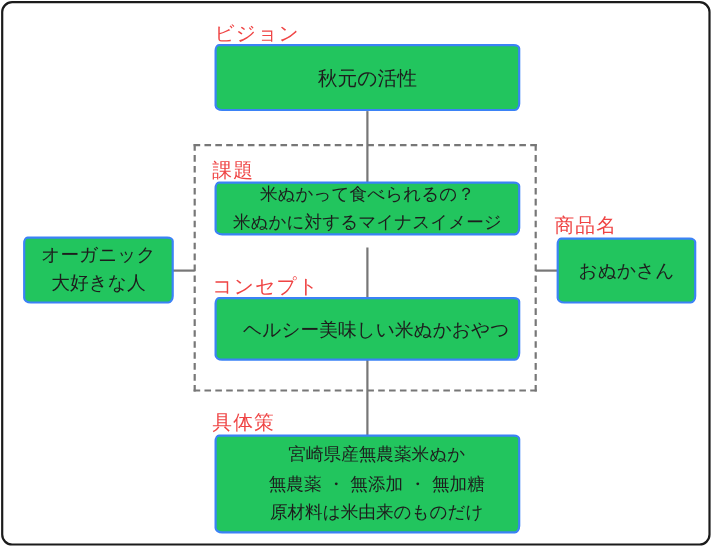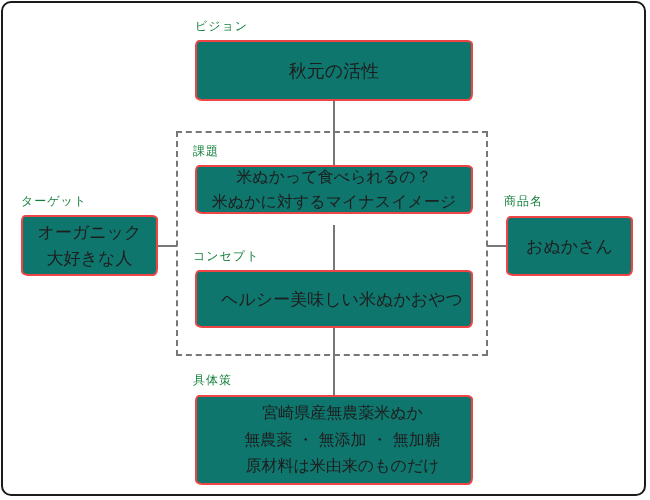--- a/index.html
+++ b/index.html
@@ -14,31 +14,31 @@
     height: 495px;
     margin: 1px;
     border: 2px solid #1b1b1b;
     border-radius: 10px;
     background: #ffffff;
     overflow: hidden;
     box-sizing: border-box;
   }
   .node-label {
     position: absolute;
-    font-size: 12px;
-    color: #15803d;
+    font-size: 18px;
+    color: #ef4444;
     letter-spacing: 1px;
     white-space: nowrap;
   }
   .box {
     position: absolute;
     box-sizing: border-box;
-    border: 2px solid #ef4444;
+    border: 2px solid #3b82f6;
     border-radius: 4px 6px 5px 7px / 6px 4px 7px 5px;
-    background: #0f766e;
+    background: #22c55e;
     display: flex;
     flex-direction: column;
     align-items: center;
     justify-content: center;
     text-align: center;
     color: #1d1d1d;
     z-index: 3;
   }
   .box .line { display: block; }
   .dashed-container {
@@ -98,21 +98,20 @@
   <div class="box vision-box">
     <span class="line">秋元の活性</span>
   </div>
 
   <div class="node-label issue-label">課題</div>
   <div class="box issue-box">
     <span class="line">米ぬかって食べられるの？</span>
     <span class="line">米ぬかに対するマイナスイメージ</span>
   </div>
 
-  <div class="node-label target-label">ターゲット</div>
   <div class="box target-box">
     <span class="line">オーガニック</span>
     <span class="line">大好きな人</span>
   </div>
 
   <div class="node-label product-label">商品名</div>
   <div class="box product-box">
     <span class="line">おぬかさん</span>
   </div>
 

